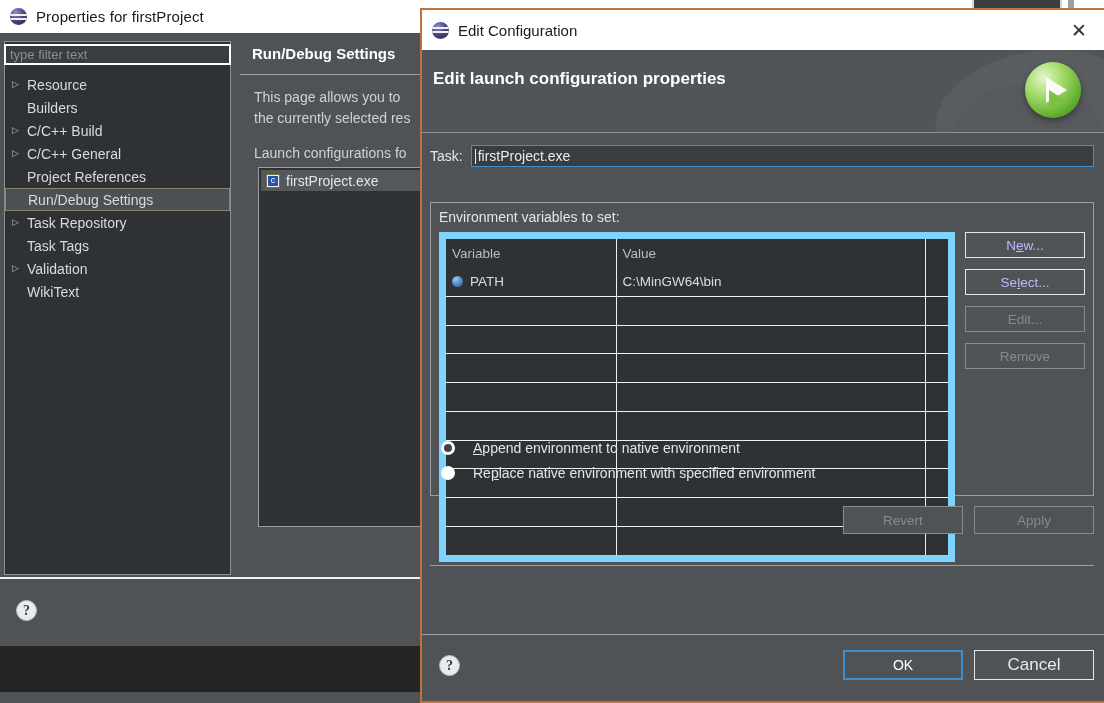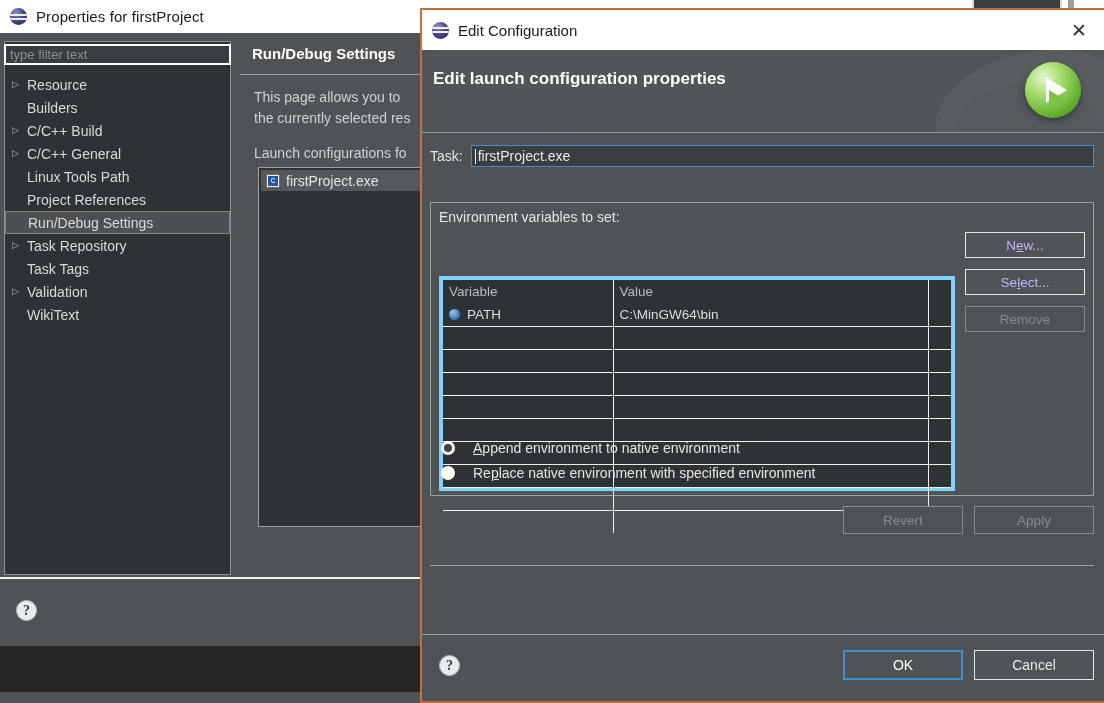--- a/index.html
+++ b/index.html
@@ -263,22 +263,22 @@
 
   .tab-panel {
     position: absolute; left: 8px; top: 69px; right: 10px; bottom: 80px;
     background: #4f5355; border: 1px solid #9aa0a2;
   }
   .env-label {
     position: absolute; left: 8px; top: 6px;
     color: #e3e5e6; font-size: 14px;
   }
   .env-table {
-    position: absolute; left: 8px; top: 29px; width: 516px; height: 215px;
-    background: #2f3234; border: 4px solid #7dd3fc; margin-top: 44px;
+    position: absolute; left: 8px; top: 29px; width: 516px; height: 330px;
+    background: #2f3234; border: 7px solid #7dd3fc;
   }
   .tbl {
     width: 100%; height: 100%; border-collapse: collapse;
     table-layout: fixed;
   }
   .tbl td, .tbl th {
     border: 1px solid #eef0f0;
     border-top: none; border-left: none;
     padding: 0 0 0 6px;
     color: #d9dcdd; font-size: 13.5px;
@@ -360,21 +360,21 @@
     border: 2px solid #3c8fd4;
     background: #4f5355; color: #ffffff;
     display: flex; align-items: center; justify-content: center;
     font-size: 14px; cursor: pointer;
   }
   .btn-cancel {
     width: 120px; height: 30px;
     border: 1px solid #e5e7e7;
     background: #4f5355; color: #e8eaeb;
     display: flex; align-items: center; justify-content: center;
-    font-size: 14px; cursor: pointer;
+    font-size: 17px; cursor: pointer;
   }
 </style>
 </head>
 <body>
 
 <div id="root">
 
   <div class="props-window">
 
     <div class="props-titlebar">
@@ -395,24 +395,20 @@
         <span class="tree-arrow"></span>
         <span class="tree-label">Builders</span>
       </div>
       <div class="tree-item">
         <span class="tree-arrow">▷</span>
         <span class="tree-label">C/C++ Build</span>
       </div>
       <div class="tree-item">
         <span class="tree-arrow">▷</span>
         <span class="tree-label">C/C++ General</span>
-      </div>
-      <div class="tree-item">
-        <span class="tree-arrow"></span>
-        <span class="tree-label">Linux Tools Path</span>
       </div>
       <div class="tree-item">
         <span class="tree-arrow"></span>
         <span class="tree-label">Project References</span>
       </div>
       <div class="tree-item selected">
         <span class="tree-arrow"></span>
         <span class="tree-label">Run/Debug Settings</span>
       </div>
       <div class="tree-item">
@@ -562,20 +558,21 @@
                   <td></td>
                   <td></td>
                 </tr>
             </tbody>
           </table>
         </div>
 
         <div class="side-buttons">
           <div class="btn">N<u>e</u>w...</div>
           <div class="btn">Se<u>l</u>ect...</div>
+          <div class="btn disabled">Edit...</div>
           <div class="btn disabled">Remove</div>
         </div>
 
         <div class="radio-group">
           <div class="radio-row">
             <span class="radio-outer ring"></span>
             <span><u>A</u>ppend environment to native environment</span>
           </div>
           <div class="radio-row">
             <span class="radio-outer"></span>

